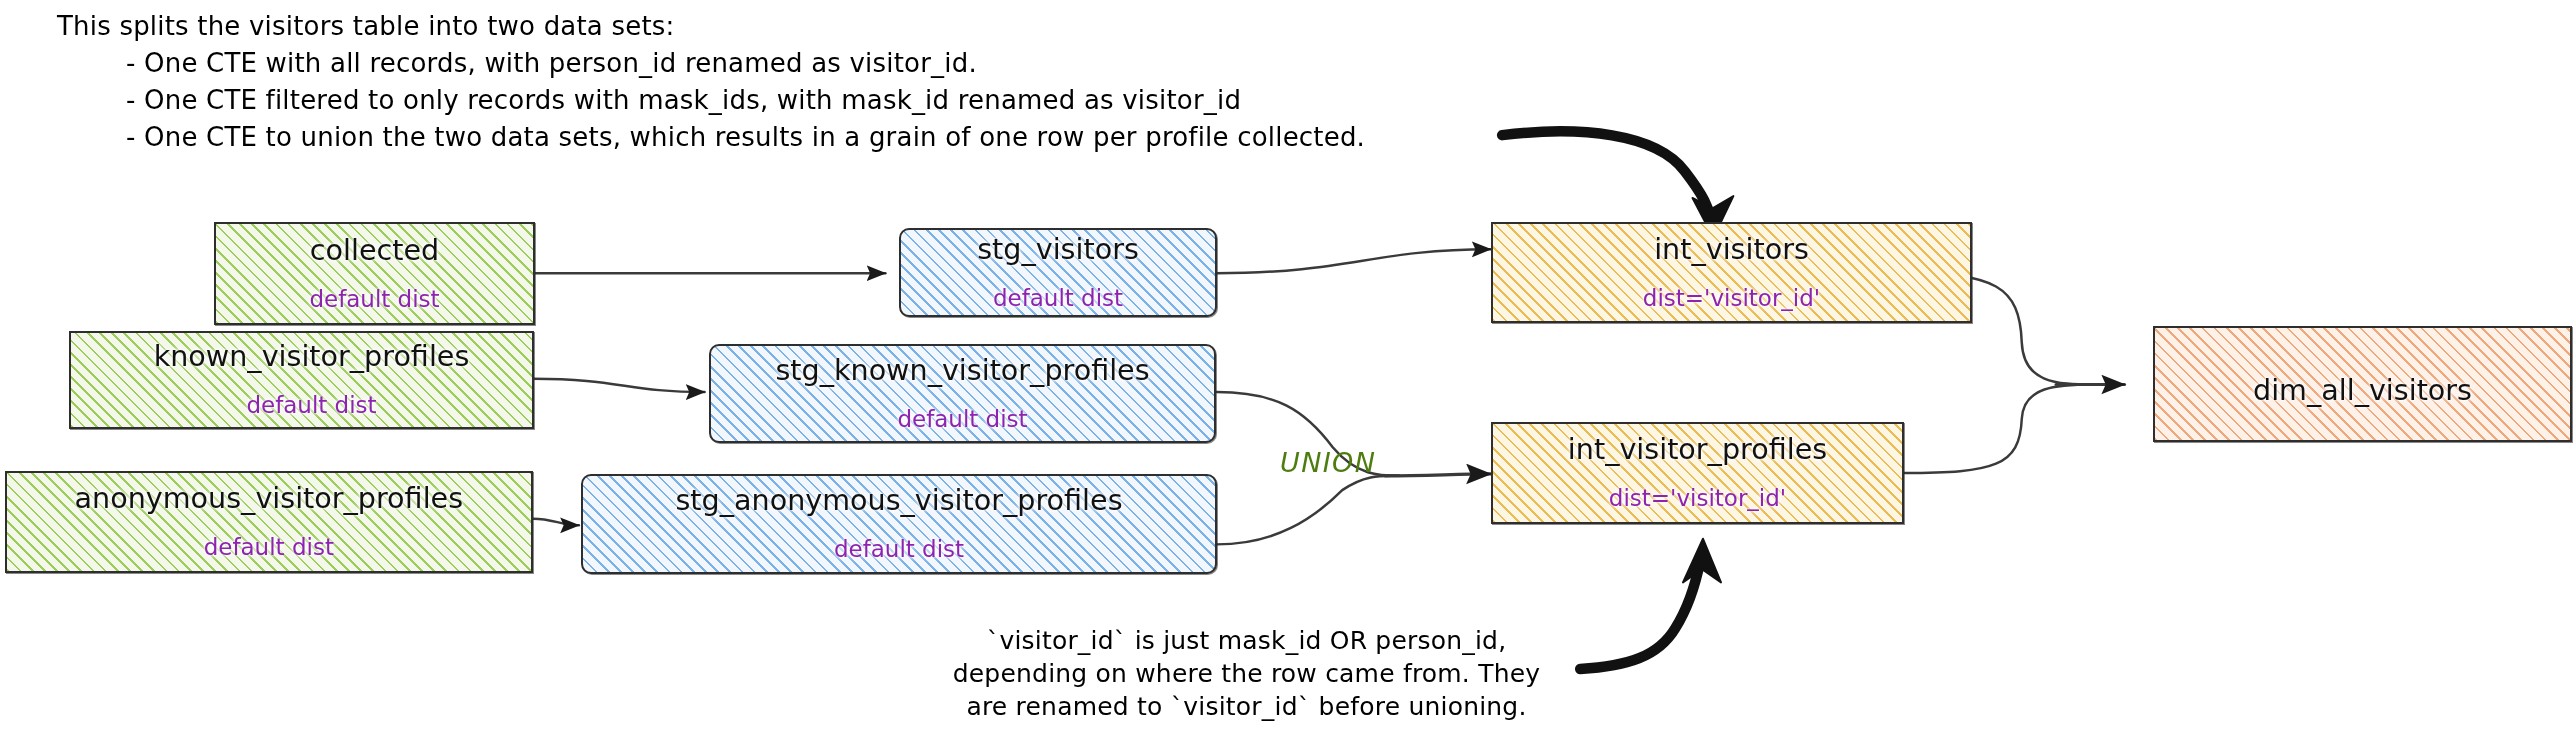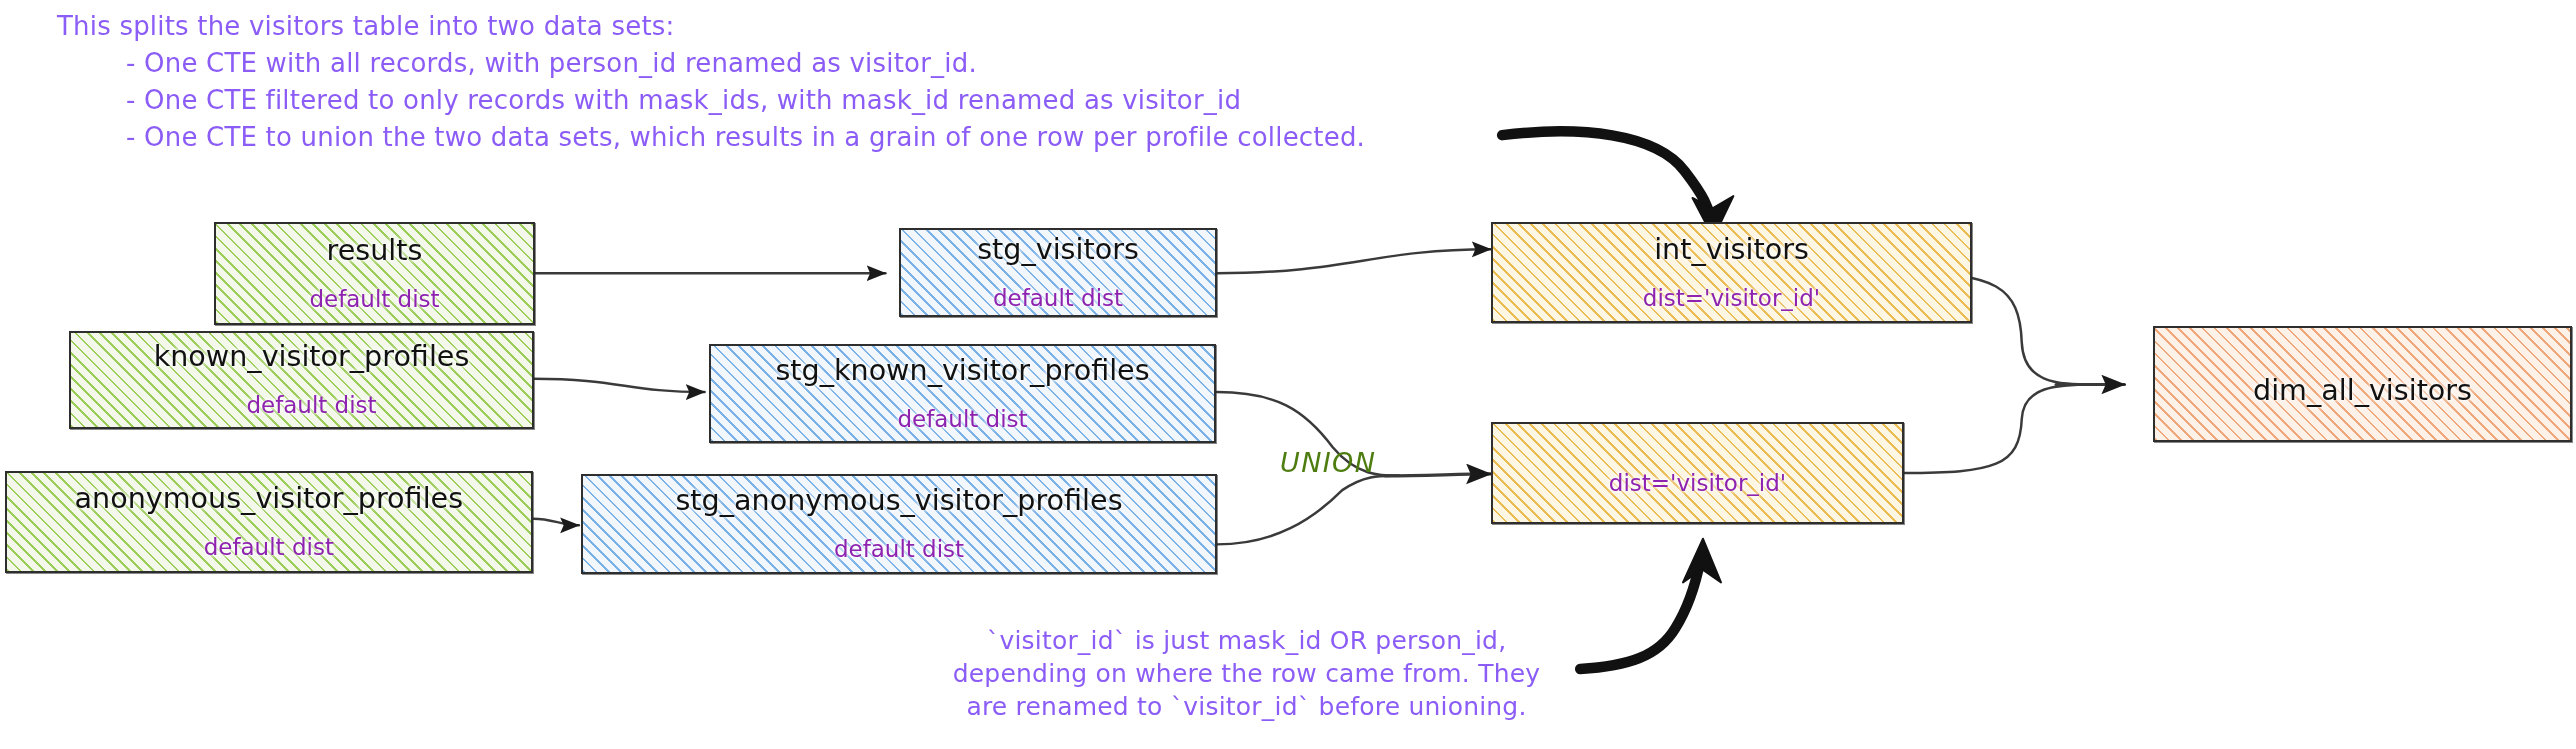--- a/index.html
+++ b/index.html
@@ -7,21 +7,21 @@
     width:2576px;height:749px;position:relative;overflow:hidden;
     font-family:"DejaVu Sans","Liberation Sans",sans-serif;
     color:#111111;
   }
   #canvas{position:absolute;left:0;top:0;width:2576px;height:749px;}
 
   
   .anno{
     position:absolute;
     font-family:"DejaVu Sans","Liberation Sans",sans-serif;
-    color:#8b5cf6;
+    color:#000000;
     white-space:nowrap;
     letter-spacing:0.2px;
   }
   #anno-top{ left:57px; top:7.6px; font-size:26px; line-height:37px; }
   #anno-top .lead{ display:block; }
   #anno-top .bullet{ display:block; padding-left:69px; }
 
   #anno-bottom{
     left:923px; top:624px; font-size:25px; line-height:33px;
     text-align:center; white-space:normal; width:647px;
@@ -61,20 +61,21 @@
     background-color:#f3f8ea;
     background-image:repeating-linear-gradient(45deg,
       rgba(140,198,63,.85) 0px, rgba(140,198,63,.85) 1.9px,
       rgba(140,198,63,0) 1.9px, rgba(140,198,63,0) 8.6px);
   }
   .fill-blue{
     background-color:#f2f7fd;
     background-image:repeating-linear-gradient(45deg,
       rgba(92,160,226,.80) 0px, rgba(92,160,226,.80) 1.9px,
       rgba(92,160,226,0) 1.9px, rgba(92,160,226,0) 8.6px);
+    border-radius:10px;
   }
   .fill-yellow{
     background-color:#fdf6e3;
     background-image:repeating-linear-gradient(45deg,
       rgba(232,178,58,.85) 0px, rgba(232,178,58,.85) 1.9px,
       rgba(232,178,58,0) 1.9px, rgba(232,178,58,0) 8.6px);
   }
   .fill-salmon{
     background-color:#fdf1e8;
     background-image:repeating-linear-gradient(45deg,
@@ -139,21 +140,21 @@
 
   <div class="anno" id="anno-bottom">
     <span>`visitor_id` is just mask_id OR person_id,</span>
     <span>depending on where the row came from. They</span>
     <span>are renamed to `visitor_id` before unioning.</span>
   </div>
 
   <div class="union-label">UNION</div>
 
   <div class="node fill-green" style="left:214px;top:222px;width:321px;height:103px;">
-    <div class="title">results</div>
+    <div class="title">collected</div>
     <div class="sub">default dist</div>
   </div>
 
   <div class="node fill-green" style="left:69px;top:331px;width:465px;height:98px;padding-left:20px;">
     <div class="title">known_visitor_profiles</div>
     <div class="sub">default dist</div>
   </div>
 
   <div class="node fill-green" style="left:4.8px;top:471px;width:528px;height:102px;">
     <div class="title">anonymous_visitor_profiles</div>
@@ -174,20 +175,21 @@
     <div class="title">stg_anonymous_visitor_profiles</div>
     <div class="sub">default dist</div>
   </div>
 
   <div class="node fill-yellow" style="left:1491px;top:222px;width:481px;height:101px;">
     <div class="title">int_visitors</div>
     <div class="sub">dist='visitor_id'</div>
   </div>
 
   <div class="node fill-yellow" style="left:1491px;top:422px;width:413px;height:102px;">
+    <div class="title">int_visitor_profiles</div>
     <div class="sub">dist='visitor_id'</div>
   </div>
 
   <div class="node fill-salmon nosub" style="left:2153px;top:326px;width:419px;height:116px;">
     <div class="title">dim_all_visitors</div>
   </div>
 
 </div>
 
 

